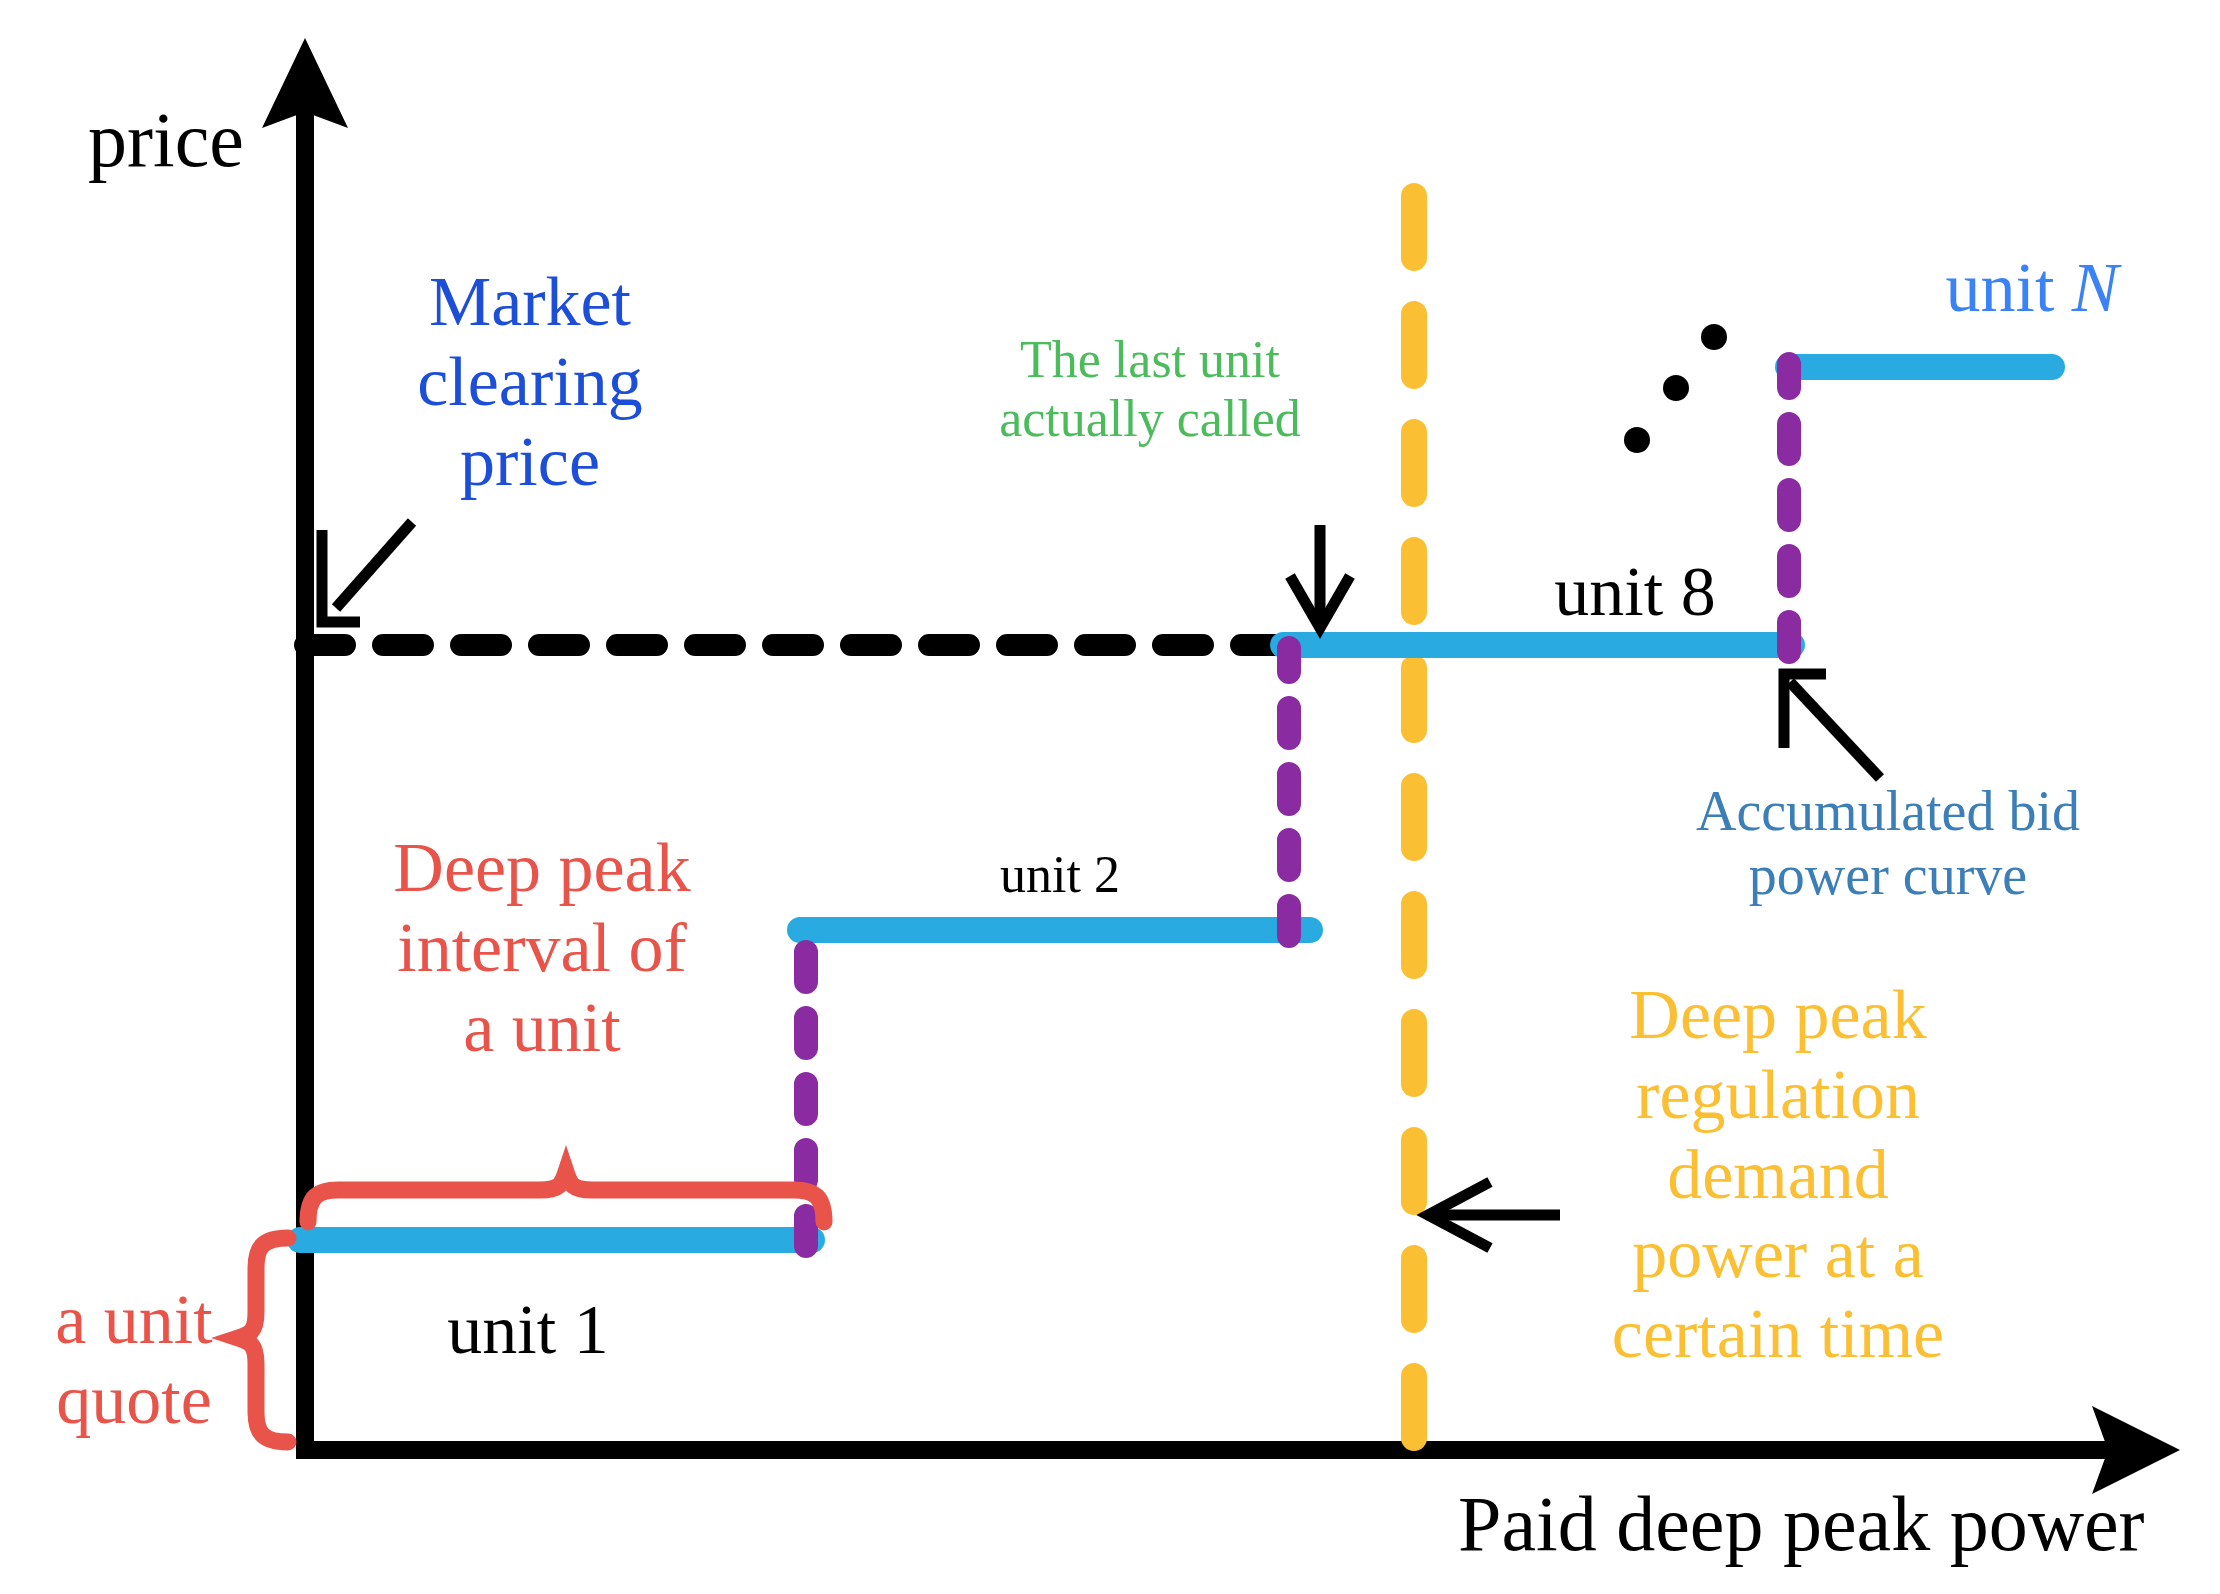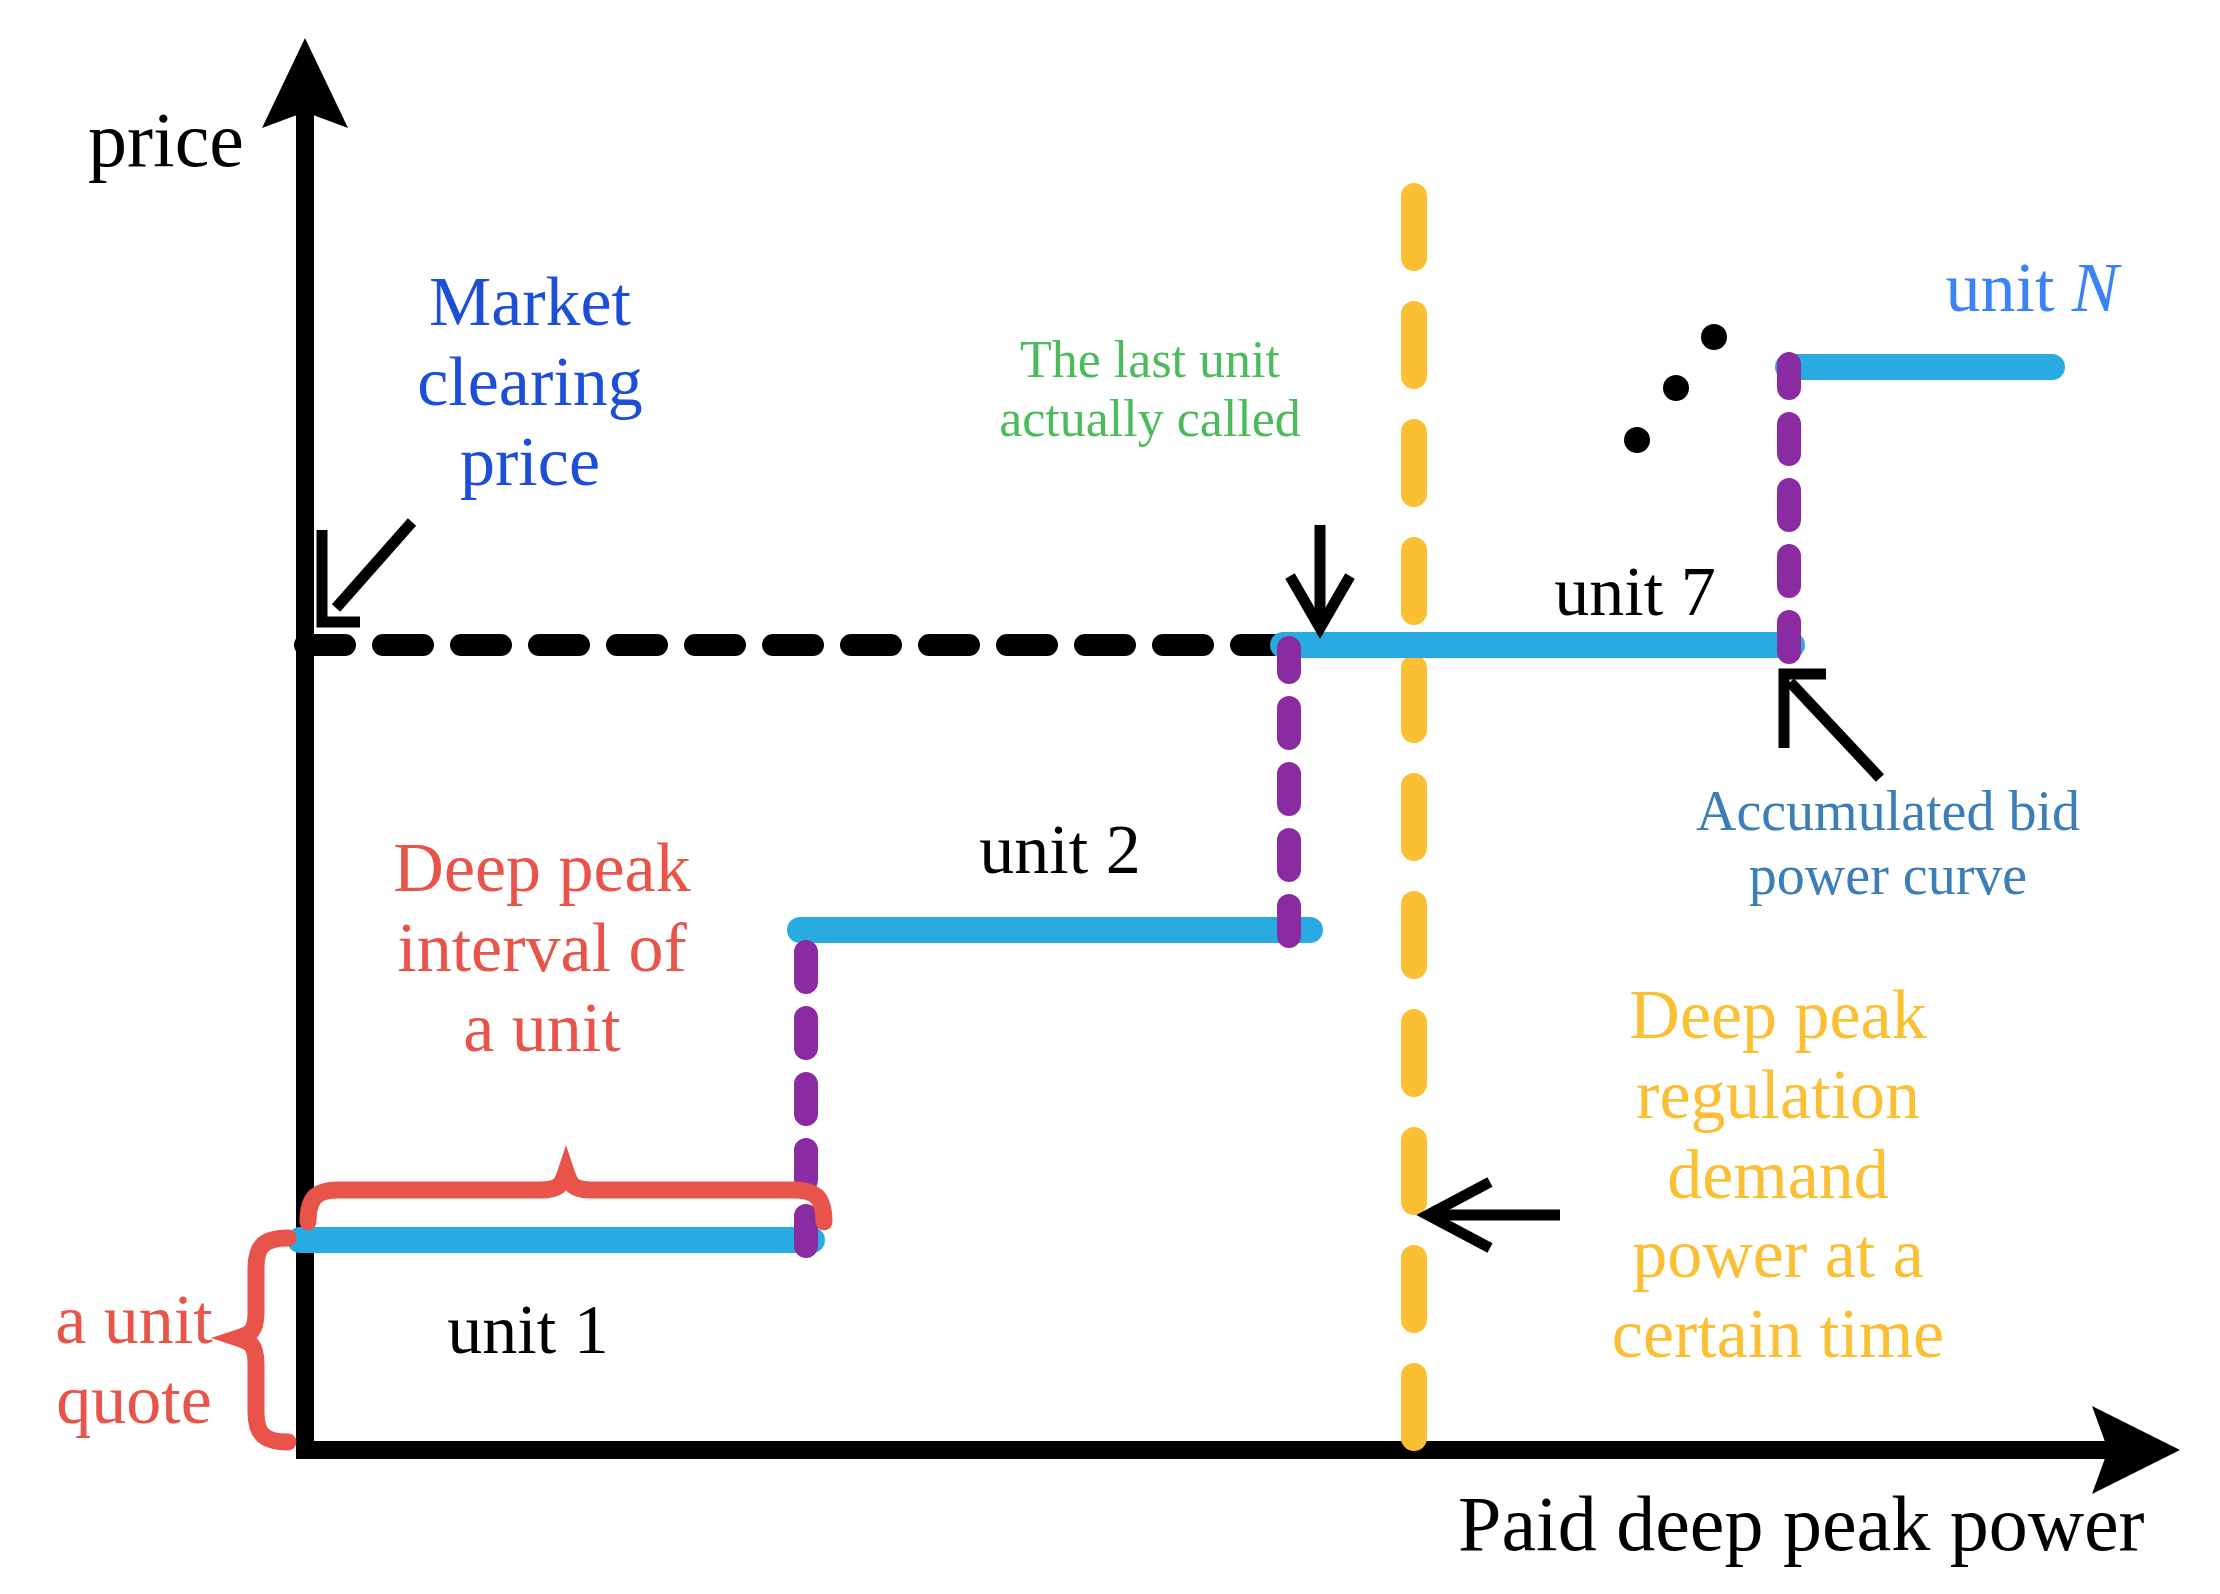--- a/index.html
+++ b/index.html
@@ -42,21 +42,21 @@
   #label-mcp         { left: 380px;  top: 262px;  width: 300px; font-size: 70px; color: #1d4ed8; }
   #label-last-unit   { left: 890px;  top: 330px;  width: 520px; font-size: 52px; color: #4cbb5c; }
 
   #label-deep-peak-interval { left: 322px; top: 828px; width: 440px; font-size: 70px; color: #e8544a; }
   #label-a-unit-quote       { left: 24px;  top: 1280px; width: 220px; font-size: 70px; color: #e8544a; }
 
   #label-accum-curve { left: 1598px; top: 780px; width: 580px; font-size: 56px; color: #3b7eb8; }
   #label-deep-peak-demand { left: 1568px; top: 975px; width: 420px; font-size: 70px; color: #fbbf33; }
 
   #label-unit-1      { left: 398px;  top: 1290px; width: 260px; font-size: 70px; color: #000000; }
-  #label-unit-2      { left: 930px;  top: 810px;  width: 260px; font-size: 70px; color: #000000; }
+  #label-unit-2      { left: 930px;  top: 845px;  width: 260px; font-size: 52px; color: #000000; }
   #label-unit-3      { left: 1505px; top: 552px;  width: 260px; font-size: 70px; color: #000000; }
   #label-unit-n      { left: 1882px; top: 248px;  width: 300px; font-size: 70px; color: #3b82f6; }
   #label-unit-n .ital { font-style: italic; }
 </style>
 </head>
 <body>
 
 <div id="stage">
 
   <svg id="figure-svg" viewBox="0 0 2220 1594">
@@ -157,17 +157,17 @@
   <div class="lbl center" id="label-deep-peak-demand">Deep peak
 regulation
 demand
 power at a
 certain time</div>
 
   <div class="lbl center" id="label-unit-1">unit 1</div>
 
   <div class="lbl center" id="label-unit-2">unit 2</div>
 
-  <div class="lbl center" id="label-unit-3">unit 7</div>
+  <div class="lbl center" id="label-unit-3">unit 8</div>
 
   <div class="lbl center" id="label-unit-n"><span>unit </span><span class="ital">N</span></div>
 
 </div>
 
 </body></html>

